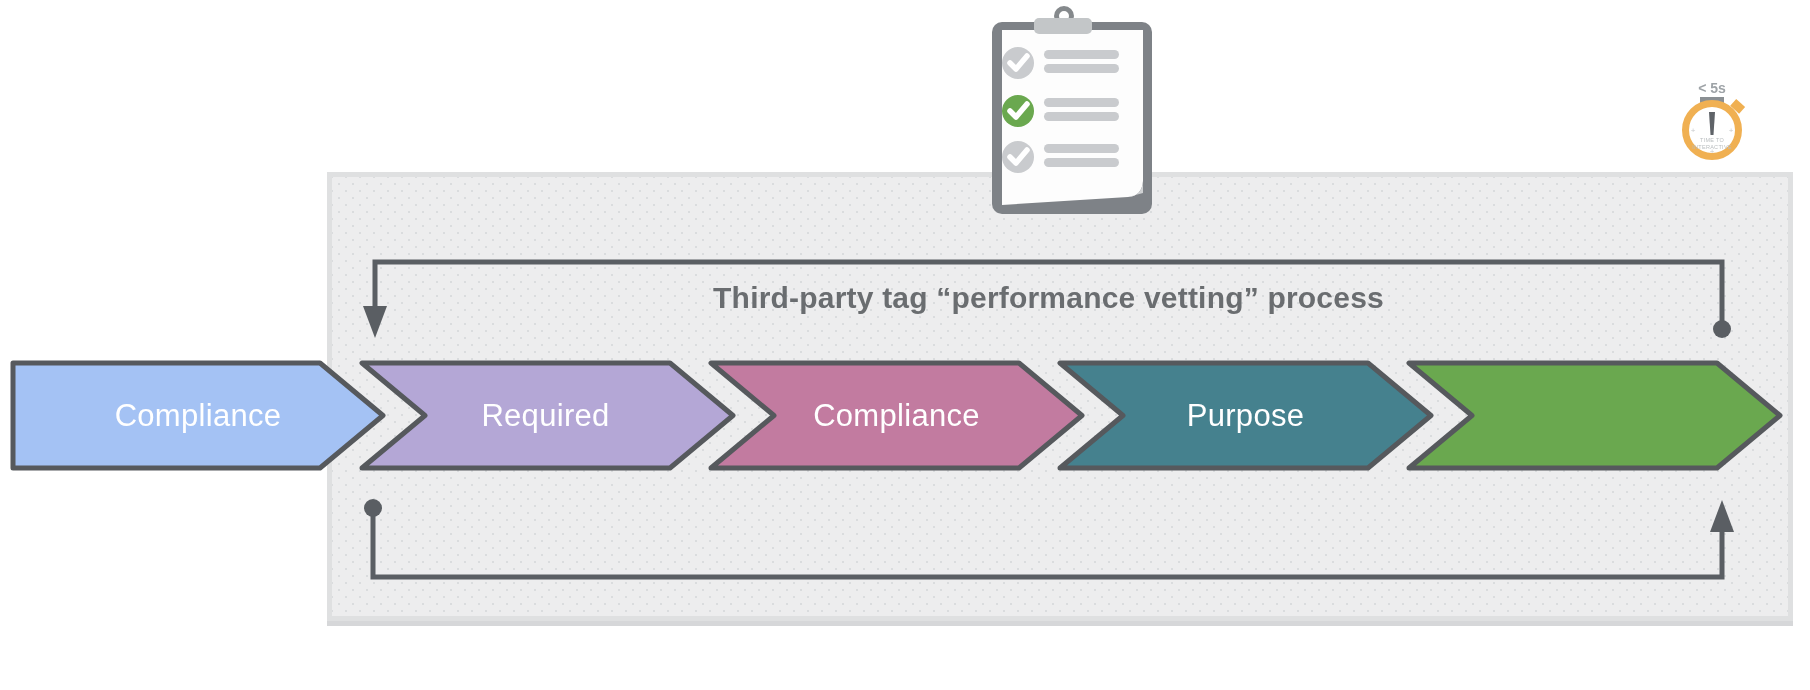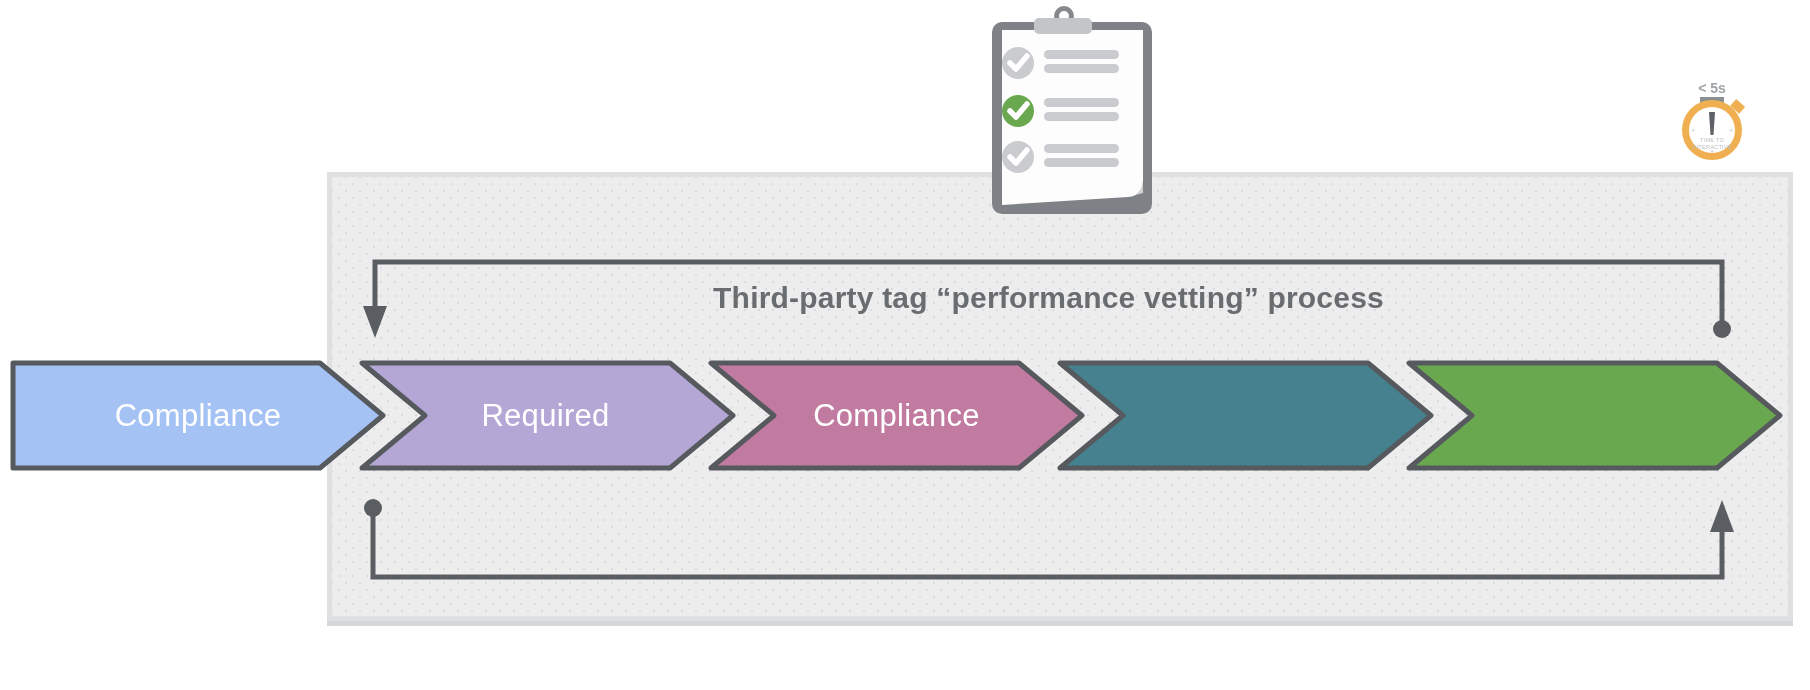--- a/index.html
+++ b/index.html
@@ -104,20 +104,21 @@
       <polygon points="362,363 670,363 733,415.5 670,468 362,468 425,415.5" fill="#B4A7D6"></polygon>
       <polygon points="711,363 1019,363 1082,415.5 1019,468 711,468 774,415.5" fill="#C27BA0"></polygon>
       <polygon points="1060,363 1368,363 1431,415.5 1368,468 1060,468 1123,415.5" fill="#45818E"></polygon>
       <polygon points="1409,363 1717,363 1780,415.5 1717,468 1409,468 1472,415.5" fill="#6AA84F"></polygon>
     </g>
   </svg>
 
   <div class="chevron-label" style="left:13px;  width:370px;">Compliance</div>
   <div class="chevron-label" style="left:360px; width:371px;">Required</div>
   <div class="chevron-label" style="left:711px; width:371px;">Compliance</div>
+  <div class="chevron-label" style="left:1060px;width:371px;">Purpose</div>
 
   <svg class="clipboard" viewBox="0 0 175 215" xmlns="http://www.w3.org/2000/svg">
     <circle cx="79" cy="11" r="7.5" fill="none" stroke="#85898C" stroke-width="5"></circle>
     <rect x="7" y="17" width="160" height="192" rx="10" fill="#7E8287"></rect>
 
     <path d="M17,25 L158,25 L158,176 Q157,191 143,192 L17,200 Z" fill="#FDFDFD"></path>
     <path d="M158,176 Q157,191 143,192 L158,188 Z" fill="#D0D2D4"></path>
     <rect x="49" y="13" width="58" height="16" rx="5" fill="#C3C6C8"></rect>
 
     <circle cx="33" cy="58" r="16" fill="#C9CBCE"></circle>

